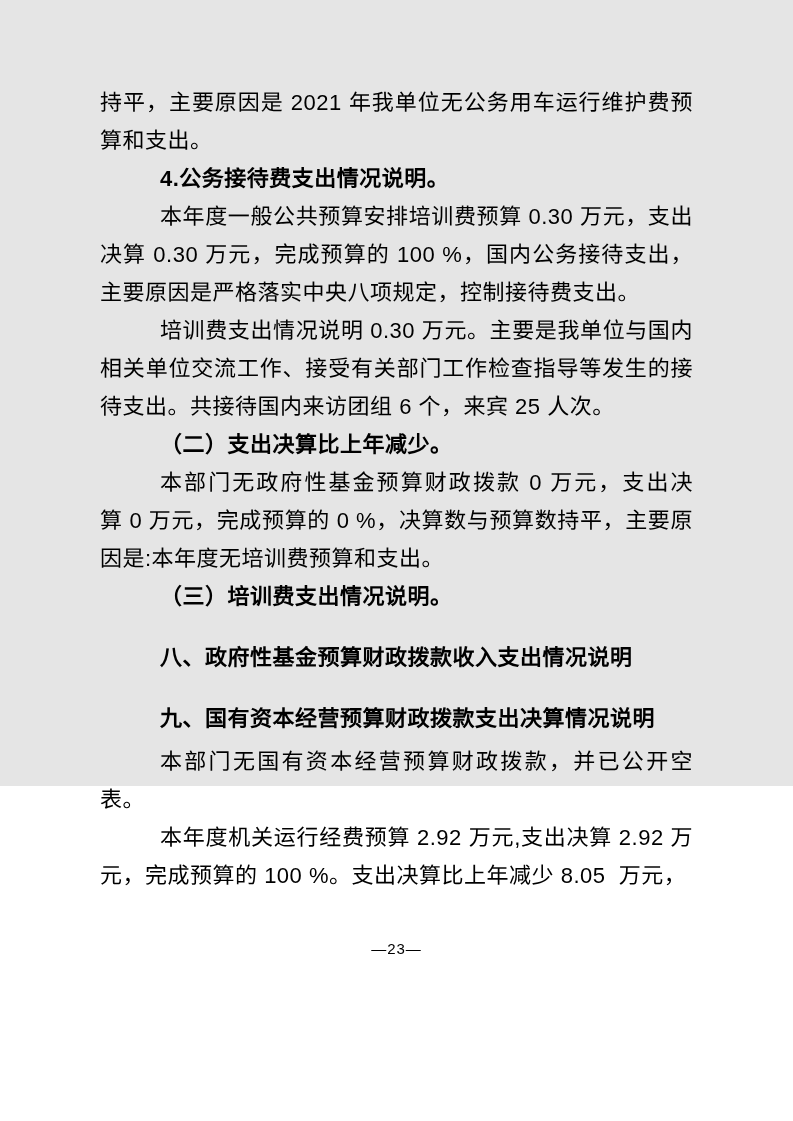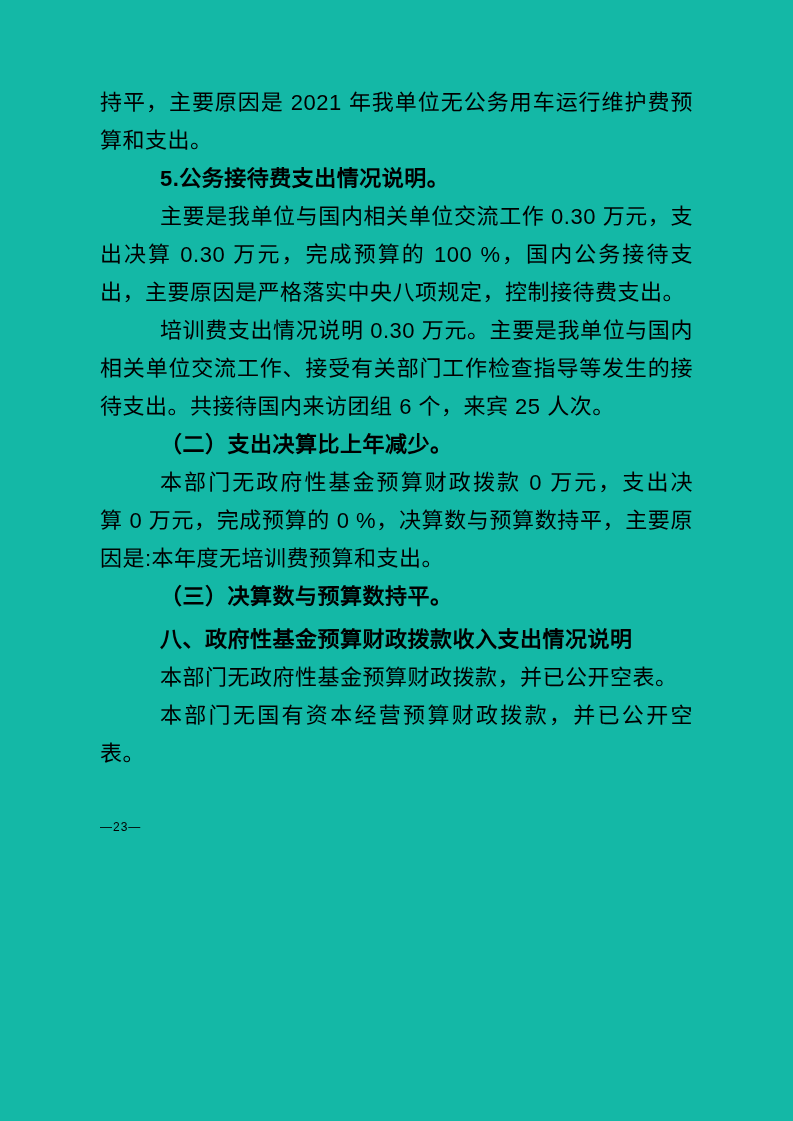--- a/index.html
+++ b/index.html
@@ -10,66 +10,68 @@
   body {
     width: 793px;
     height: 1121px;
     font-family: "Liberation Sans", sans-serif;
     color: #000000;
     overflow: hidden;
   }
   .sheet {
     box-sizing: border-box;
     width: 793px;
-    height: 1121px;
+    height: 786px;
     padding: 84px 100px 0 100px;
-    background: #14b8a6;
+    background: #e5e5e5;
   }
   .doc-body p {
     margin: 0;
     font-size: 22px;
     line-height: 38px;
     text-align: justify;
     letter-spacing: 0.5px;
     white-space: pre-wrap;
     word-break: break-all;
   }
   .doc-body p.indent {
     text-indent: 60px;
   }
   .doc-body p.heading {
     font-weight: 700;
   }
   .doc-body p.gap-above {
-    margin-top: 5px;
+    margin-top: 23px;
   }
   .doc-body p.gap-below {
     margin-bottom: 5px;
   }
   .blank {
     text-decoration-thickness: 1.5px;
     text-underline-offset: 5px;
   }
   .page-footer {
     margin-top: 42px;
-    font-size: 12px;
+    text-align: center;
+    font-size: 15px;
     line-height: 24px;
     letter-spacing: 1px;
   }
 </style>
 </head>
 <body>
 
 <div class="sheet">
   <div class="doc-body">
       <p class="body-text"><span>持平，主要原因是 2021 年我单位无公务用车运行维护费预算和支出。</span></p>
-      <p class="heading indent"><span>5.公务接待费支出情况说明。</span></p>
-      <p class="body-text indent"><span>主要是我单位与国内相关单位交流工作</span><span class="blank">&nbsp;0.30&nbsp;</span><span>万元，支出决算</span><span class="blank">&nbsp;0.30&nbsp;</span><span>万元，完成预算的</span><span class="blank">&nbsp;100&nbsp;</span><span>%，国内公务接待支出，主要原因是严格落实中央八项规定，控制接待费支出。</span></p>
+      <p class="heading indent"><span>4.公务接待费支出情况说明。</span></p>
+      <p class="body-text indent"><span>本年度一般公共预算安排培训费预算</span><span class="blank">&nbsp;0.30&nbsp;</span><span>万元，支出决算</span><span class="blank">&nbsp;0.30&nbsp;</span><span>万元，完成预算的</span><span class="blank">&nbsp;100&nbsp;</span><span>%，国内公务接待支出，主要原因是严格落实中央八项规定，控制接待费支出。</span></p>
       <p class="body-text indent"><span>培训费支出情况说明</span><span class="blank">&nbsp;0.30&nbsp;</span><span>万元。主要是我单位与国内相关单位交流工作、接受有关部门工作检查指导等发生的接待支出。共接待国内来访团组</span><span class="blank">&nbsp;6&nbsp;</span><span>个，来宾</span><span class="blank">&nbsp;25&nbsp;</span><span>人次。</span></p>
       <p class="heading indent"><span>（二）支出决算比上年减少。</span></p>
       <p class="body-text indent"><span>本部门无政府性基金预算财政拨款</span><span class="blank">&nbsp;0&nbsp;</span><span>万元，支出决算</span><span class="blank">&nbsp;0&nbsp;</span><span>万元，完成预算的</span><span class="blank">&nbsp;0&nbsp;</span><span>%，决算数与预算数持平，主要原因是:本年度无培训费预算和支出。</span></p>
-      <p class="heading indent"><span>（三）决算数与预算数持平。</span></p>
+      <p class="heading indent"><span>（三）培训费支出情况说明。</span></p>
       <p class="heading indent gap-above"><span>八、政府性基金预算财政拨款收入支出情况说明</span></p>
-      <p class="body-text indent"><span>本部门无政府性基金预算财政拨款，并已公开空表。</span></p>
+      <p class="heading indent gap-above gap-below"><span>九、国有资本经营预算财政拨款支出决算情况说明</span></p>
       <p class="body-text indent"><span>本部门无国有资本经营预算财政拨款，并已公开空表。</span></p>
+      <p class="body-text indent"><span>本年度机关运行经费预算</span><span class="blank">&nbsp;2.92&nbsp;</span><span>万元,支出决算</span><span class="blank">&nbsp;2.92&nbsp;</span><span>万元，完成预算的</span><span class="blank">&nbsp;100&nbsp;</span><span>%。支出决算比上年减少 </span><span class="blank">8.05&nbsp;&nbsp;</span><span>万元，</span></p>
     </div>
   <div class="page-footer">—23—</div>
 </div>
 
 </body></html>

